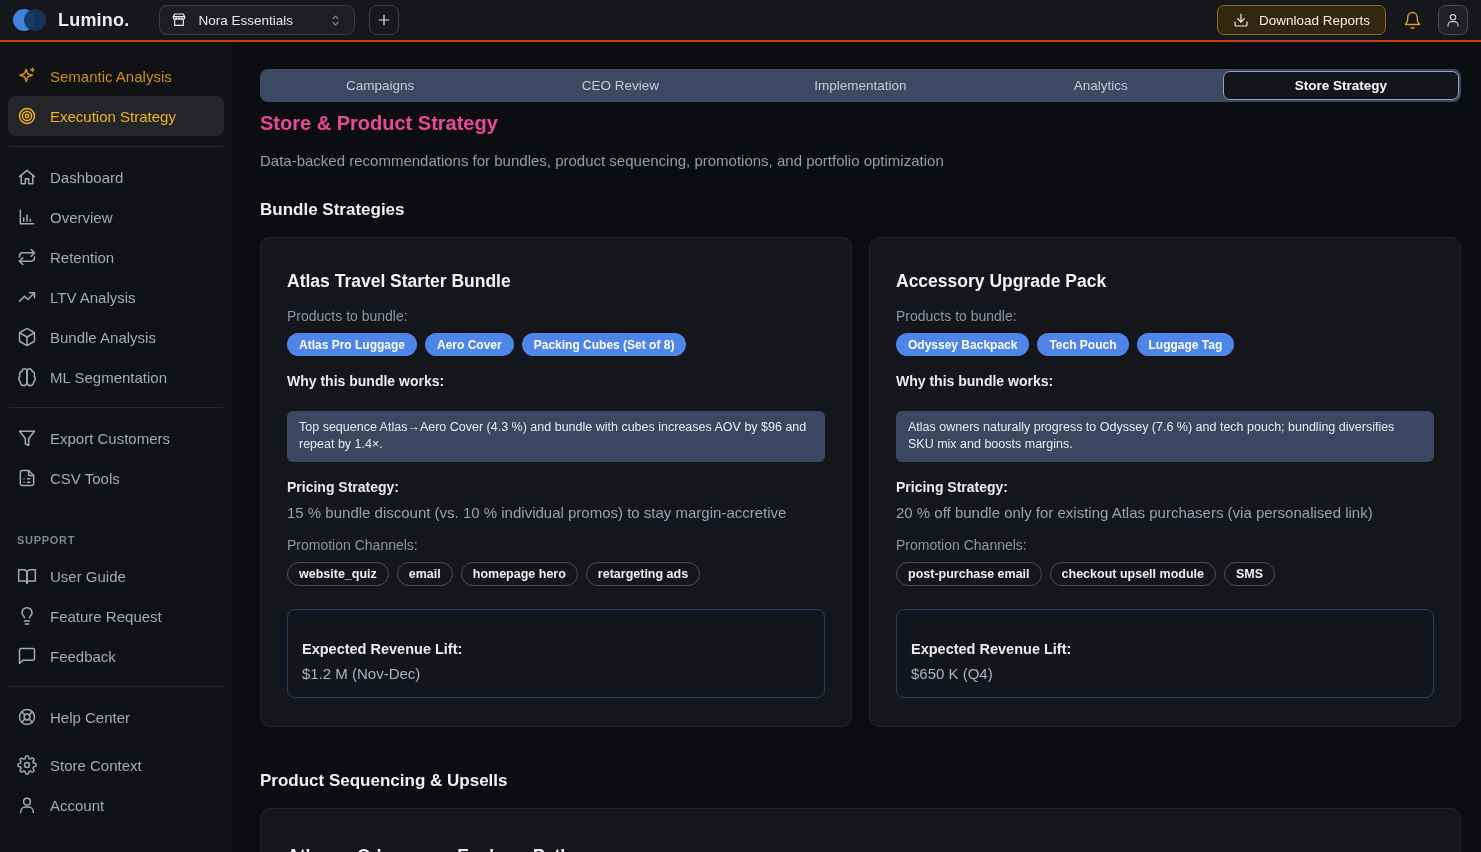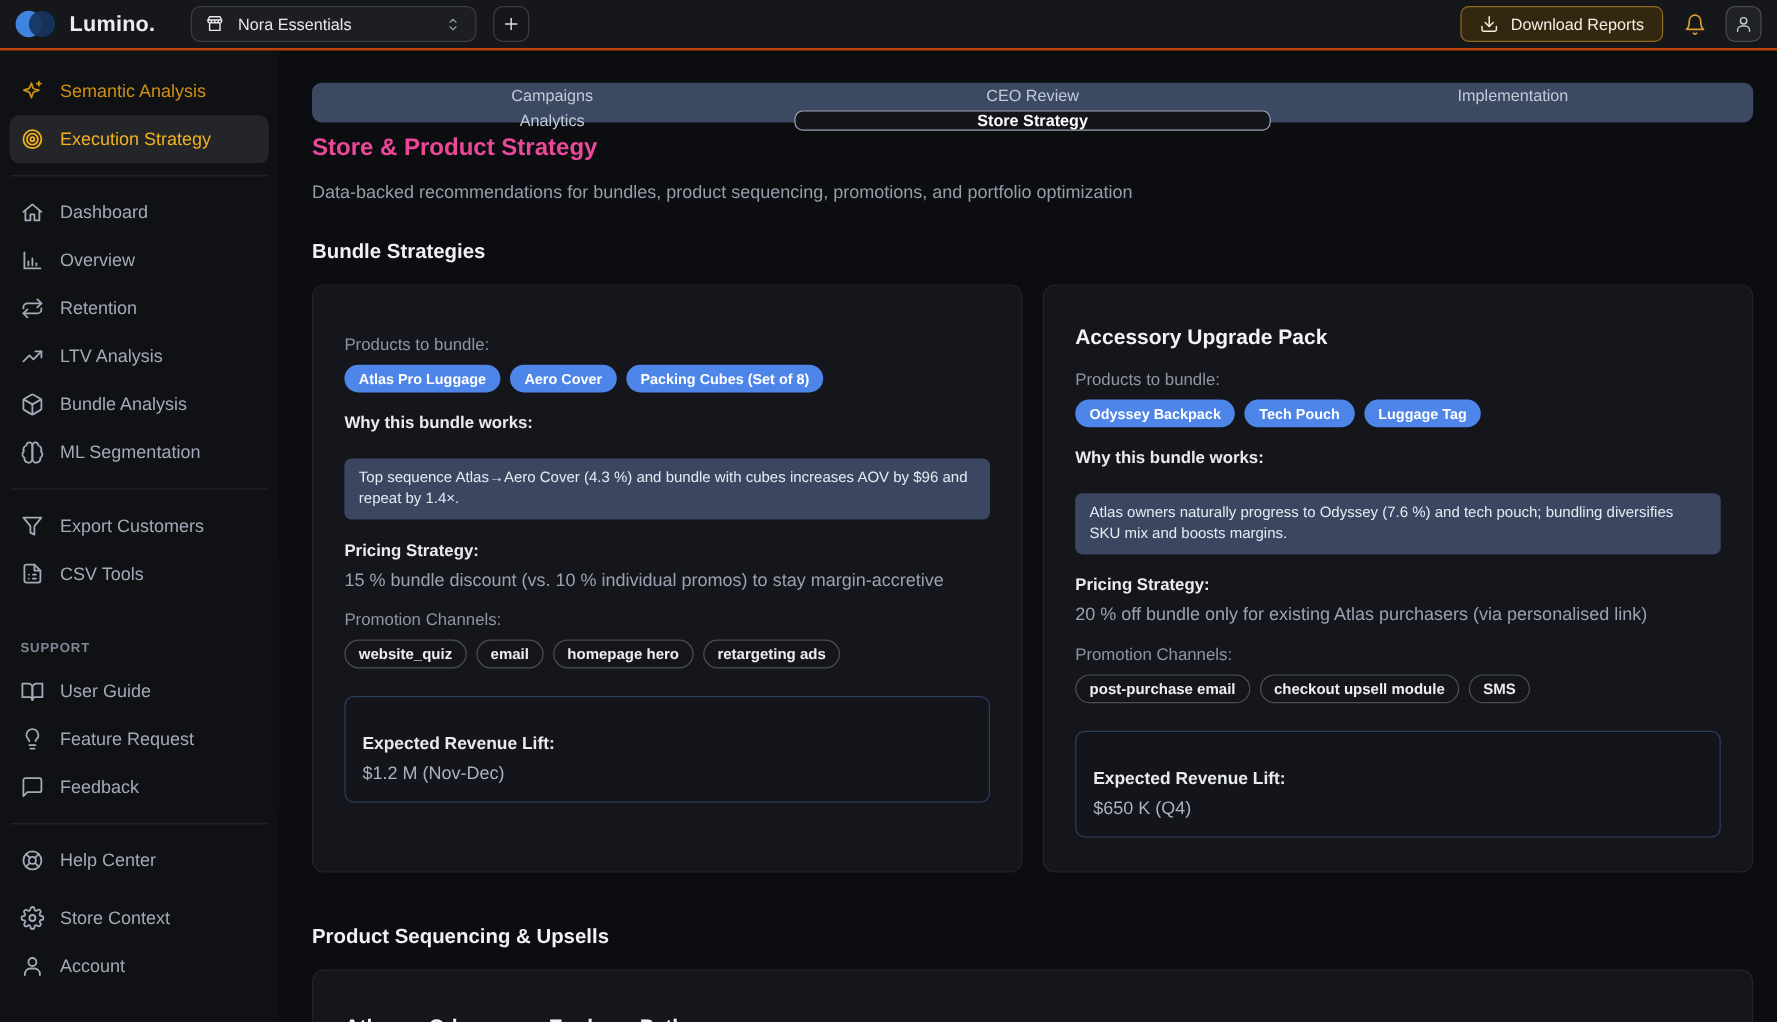--- a/index.html
+++ b/index.html
@@ -13,21 +13,21 @@
   
   .topbar { position:fixed; top:0; left:0; right:0; height:42px; z-index:20;
     background:#16171b; border-bottom:2px solid #c2410c;
     display:flex; align-items:center; padding:0 13px; gap:14px; }
   .logo { display:flex; align-items:center; gap:11px; margin-right:16px; }
   .logo-mark { position:relative; width:34px; height:24px; }
   .logo-mark i { position:absolute; top:1px; width:22px; height:22px; border-radius:50%; }
   .logo-mark .c1 { left:0; background:#3f85df; }
   .logo-mark .c2 { left:11px; background:#16355e; opacity:.92; }
   .logo-text { font-size:18px; font-weight:bold; color:#ececee; letter-spacing:.2px; }
-  .store-select { width:238px; height:30px; background:#1c1e24; border:1px solid #3a3d45;
+  .store-select { width:196px; height:30px; background:#1c1e24; border:1px solid #3a3d45;
     border-radius:8px; display:flex; align-items:center; gap:11px; padding:0 11px;
     color:#e8e9ec; font-size:13.5px; }
   .store-select .chev { margin-left:auto; color:#8b909b; display:flex; }
   .btn-square { width:30px; height:30px; border-radius:8px; border:1px solid #3a3d45;
     background:transparent; color:#dfe1e5; display:flex; align-items:center; justify-content:center; }
   .spacer { flex:1; }
   .download-btn { height:30px; border-radius:7px; padding:0 15px; display:flex; gap:10px;
     align-items:center; background:#33280f; border:1px solid #8f6a1e; color:#f3efe4; font-size:13.5px; }
   .bell-btn { background:none; border:none; color:#d89e2f; width:24px; height:24px; display:flex;
     align-items:center; justify-content:center; }
@@ -43,21 +43,21 @@
   .nav-item svg { width:20px; height:20px; flex:none; }
   .nav-item.accent { color:#cd9013; }
   .nav-item.active { background:#242529; color:#f1b21d; }
   .nav-divider { height:1px; background:#26272c; margin:10px 1px; }
   .nav-heading { color:#7e8694; font-size:11px; font-weight:bold; letter-spacing:.7px;
     padding:0 9px; margin:36px 0 10px; }
   .gap-sm { height:8px; }
 
   
   .main { margin-left:232px; height:810px; margin-top:42px; padding:27px 20px 40px 28px; overflow:hidden; }
-  .tabs { display:grid; grid-template-columns:repeat(3,1fr); background:#3b4962;
+  .tabs { display:grid; grid-template-columns:repeat(5,1fr); background:#3b4962;
     border-radius:8px; height:33px; }
   .tab { display:flex; align-items:center; justify-content:center; font-size:13.5px;
     color:#c3cad7; border-radius:7px; margin:2px; border:1px solid transparent;
     background:transparent; }
   .tab.active { background:#14151a; border-color:#99a1b1; color:#fafbfc; font-weight:600; }
 
   .page-title { margin-top:10px; font-size:20px; font-weight:bold; color:#ec4899; }
   .page-subtitle { margin-top:17px; font-size:15px; color:#949daa; }
   .section-heading { margin-top:31px; font-size:17px; font-weight:bold; color:#f0f1f3; }
 
@@ -289,20 +289,21 @@
       <button class="tab">Analytics</button>
       <button class="tab active">Store Strategy</button>
     </div>
 
   <h1 class="page-title">Store &amp; Product Strategy</h1>
   <p class="page-subtitle">Data-backed recommendations for bundles, product sequencing, promotions, and portfolio optimization</p>
 
   <h2 class="section-heading">Bundle Strategies</h2>
   <div class="cards" id="bundle-cards">
       <section class="card">
+        <h3>Atlas Travel Starter Bundle</h3>
         <p class="label-muted">Products to bundle:</p>
         <div class="pill-row">
           <span class="pill-blue">Atlas Pro Luggage</span>
           <span class="pill-blue">Aero Cover</span>
           <span class="pill-blue">Packing Cubes (Set of 8)</span>
         </div>
         <p class="label-strong">Why this bundle works:</p>
         <div class="why-box">Top sequence Atlas→Aero Cover (4.3 %) and bundle with cubes increases AOV by $96 and repeat by 1.4×.</div>
         <p class="label-strong">Pricing Strategy:</p>
         <p class="pricing-text">15 % bundle discount (vs. 10 % individual promos) to stay margin-accretive</p>

